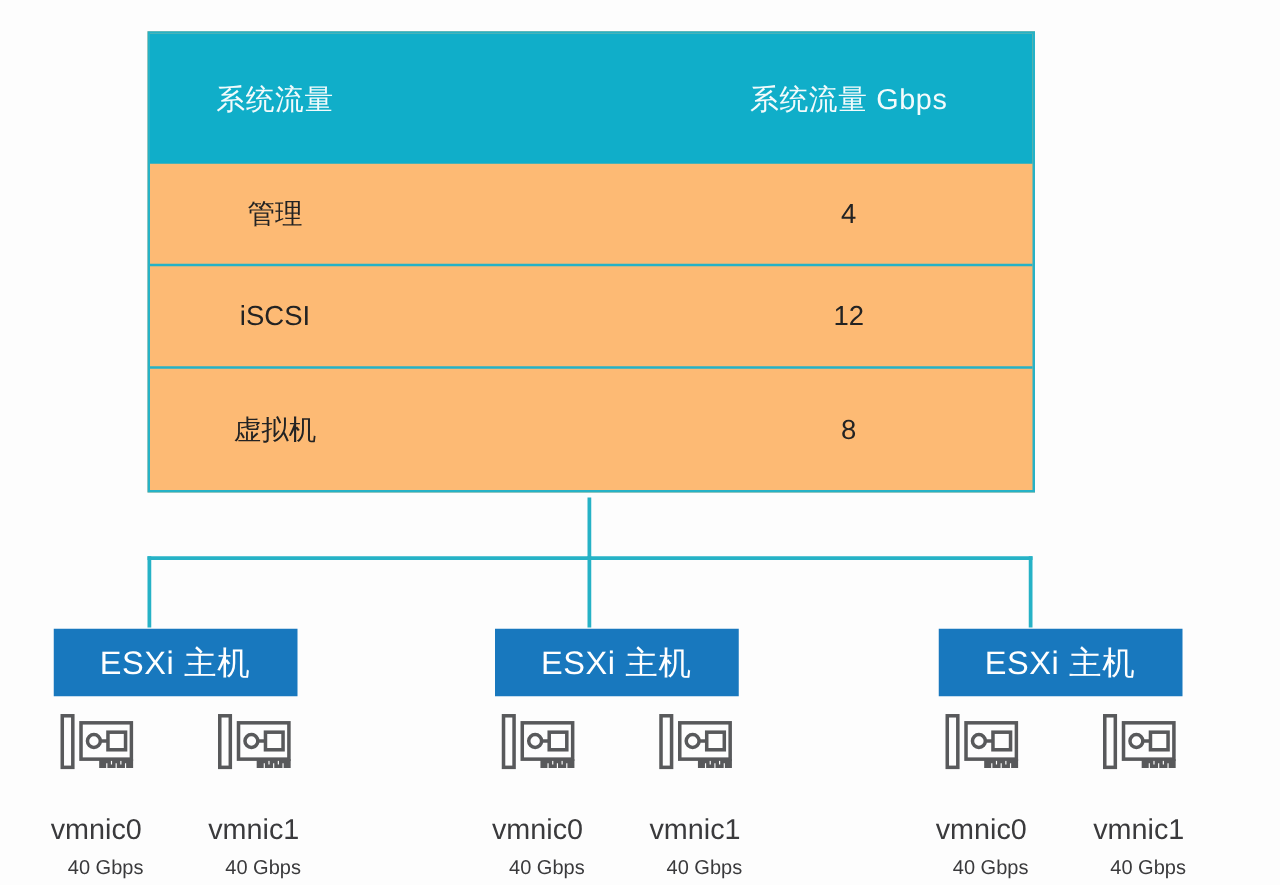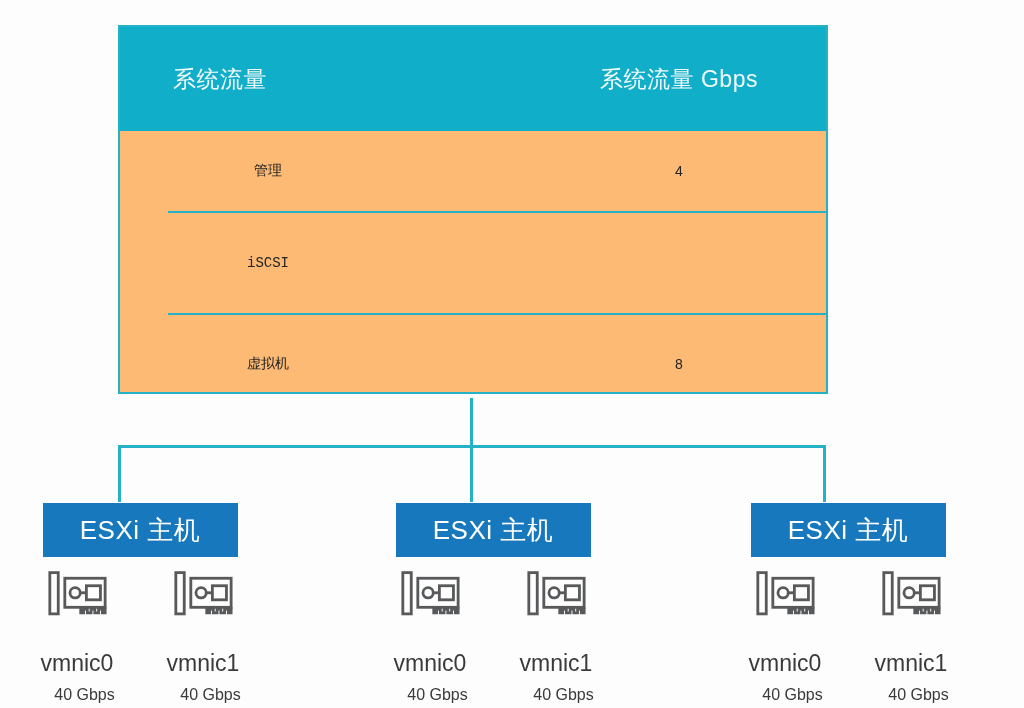--- a/index.html
+++ b/index.html
@@ -27,24 +27,24 @@
     border:2px solid var(--teal-line);
     background:#fdba74;
   }
   .t-header{
     height:104px; background:var(--teal);
     display:flex; align-items:center;
     color:#f3fbfc; font-size:23px; letter-spacing:.5px;
   }
   .t-row{
     display:flex; align-items:center;
-    color:var(--text-dark); font-size:14px;margin-left:48px;
+    color:var(--text-dark); font-size:22px;
   }
   .t-row.r1{ height:80px; }
-  .t-row.r2{ height:102px; border-top:2px solid var(--teal-line);font-family:Liberation Mono, monospace; }
+  .t-row.r2{ height:82px; border-top:2px solid var(--teal-line); }
   .t-row.r3{ height:99px; border-top:2px solid var(--teal-line);align-items:center; }
   .c1{ width:200px; text-align:center; flex:none; }
   .c2{ margin-left:auto; width:294px; text-align:center; flex:none; }
   .t-header .c2{ font-size:23px; }
 
   
   .line{ position:absolute; background:var(--teal-line); }
   .stem     { left:470px; top:398px; width:3px; height:49px; }
   .hline    { left:118px; top:445px; width:708px; height:3px; }
   .dropL    { left:118px; top:445px; width:3px; height:57px; }
@@ -82,20 +82,21 @@
     <div class="t-header">
       <div class="c1">系统流量</div>
       <div class="c2">系统流量 Gbps</div>
     </div>
     <div class="t-row r1">
       <div class="c1">管理</div>
       <div class="c2">4</div>
     </div>
     <div class="t-row r2">
       <div class="c1">iSCSI</div>
+      <div class="c2">12</div>
     </div>
     <div class="t-row r3">
       <div class="c1">虚拟机</div>
       <div class="c2">8</div>
     </div>
   </div>
 
   <div class="line stem"></div>
   <div class="line hline"></div>
   <div class="line dropL"></div>

